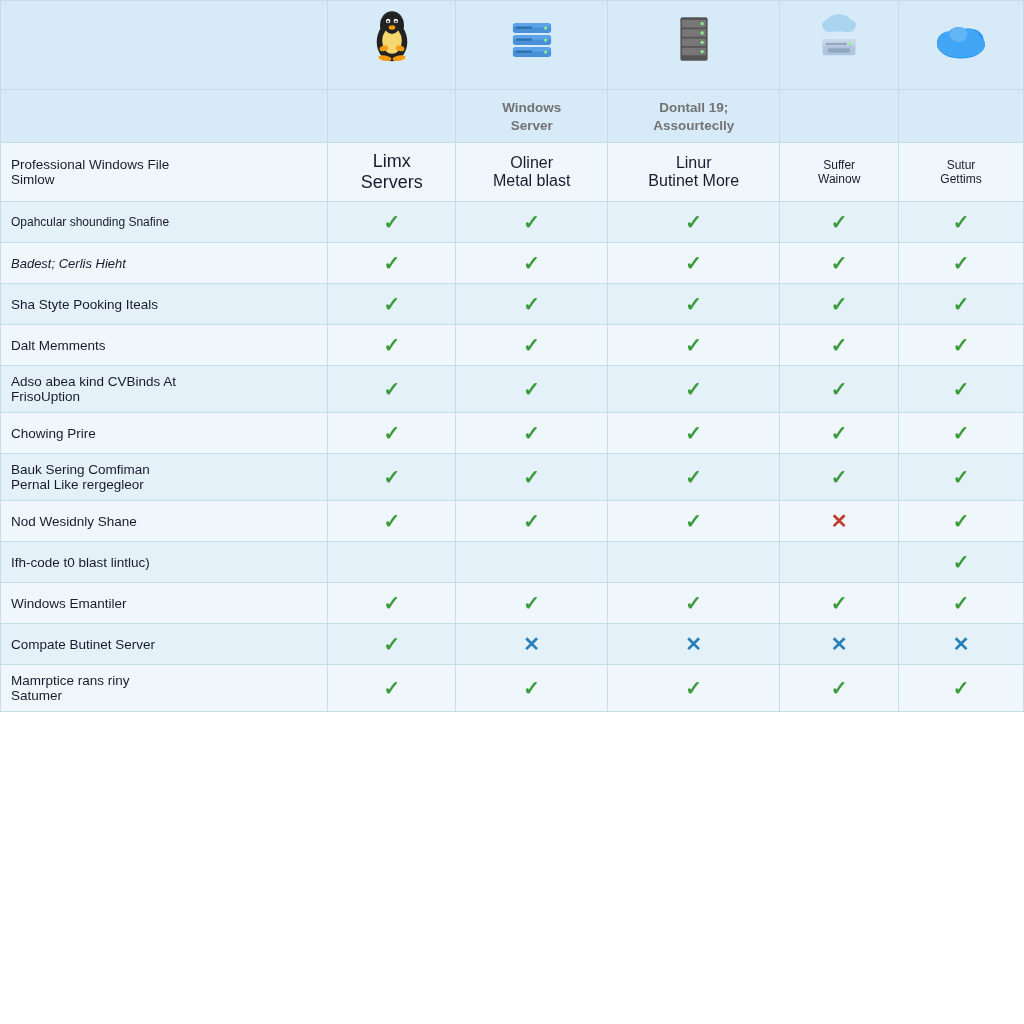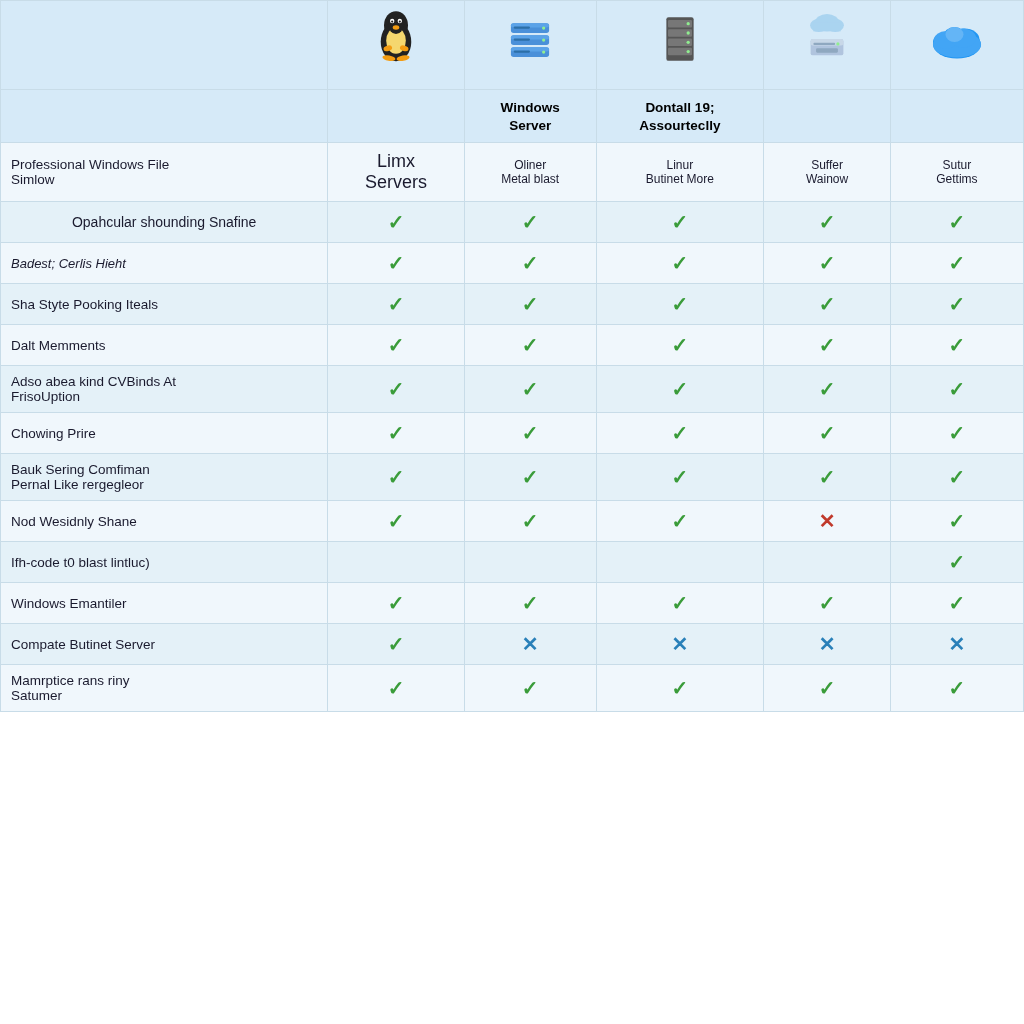--- a/index.html
+++ b/index.html
@@ -25,21 +25,21 @@
 
     .comparison-table th:first-child,
     .comparison-table td:first-child {
       text-align: left;
       width: 32%;
     }
 
     .comparison-table th {
       background: #d6eaf8;
       font-weight: bold;
-      color: #000000;
+      color: #737373;
     }
 
     .comparison-table td {
       background: #f0f7fc;
       font-size: 13.5px;
       color: #1a1a2e;
     }
 
     .comparison-table tr:nth-child(even) td {
       background: #e4f1f8;
@@ -202,27 +202,27 @@
       </th>
       <th class="col-header">
         <span class="product-name"></span>
       </th>
     </tr>
   </thead>
   <tbody id="table-body">
   <tr>
     <td style="font-size:13.5px;">Professional Windows File<br>Simlow</td>
     <td style="font-size:18px;">Limx<br>Servers</td>
-    <td style="font-size:12px;">Oliner<br>Metal blast</td>
-    <td style="font-size:12px;">Linur<br>Butinet More</td>
+    <td style="font-size:16px;">Oliner<br>Metal blast</td>
+    <td style="font-size:16px;">Linur<br>Butinet More</td>
     <td style="font-size:12px;">Suffer<br>Wainow</td>
     <td style="font-size:12px;">Sutur<br>Gettims</td>
   </tr>
       <tr>
-    <td style="font-size:14px;text-align:center;">Opahcular shounding Snafine</td>
+    <td style="font-size:12px;">Opahcular shounding Snafine</td>
     <td><span class="check-green">✓</span></td>
     <td><span class="check-green">✓</span></td>
     <td><span class="check-green">✓</span></td>
     <td><span class="check-green">✓</span></td>
     <td><span class="check-green">✓</span></td>
   </tr>
       <tr>
     <td style="font-size:13px;font-style:italic;">Badest; Cerlis Hieht</td>
     <td><span class="check-green">✓</span></td>
     <td><span class="check-green">✓</span></td>

